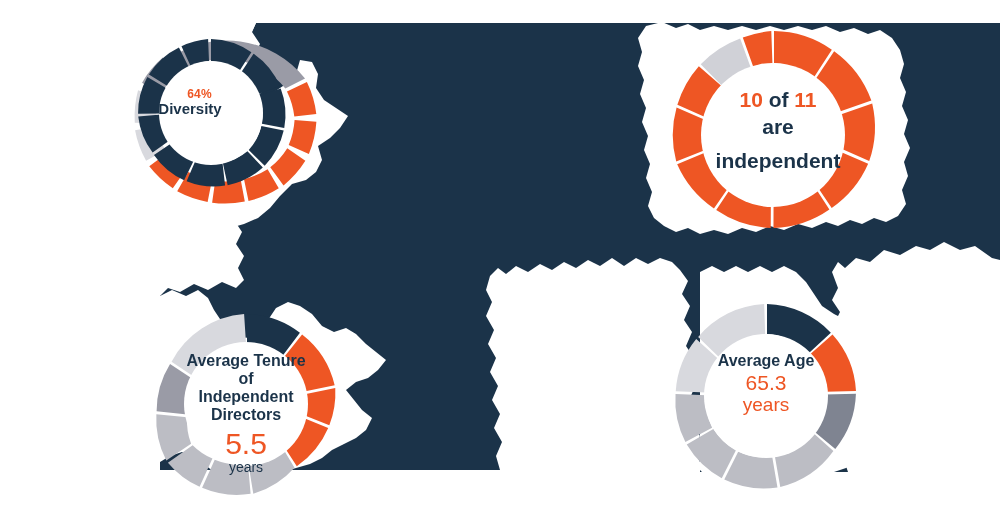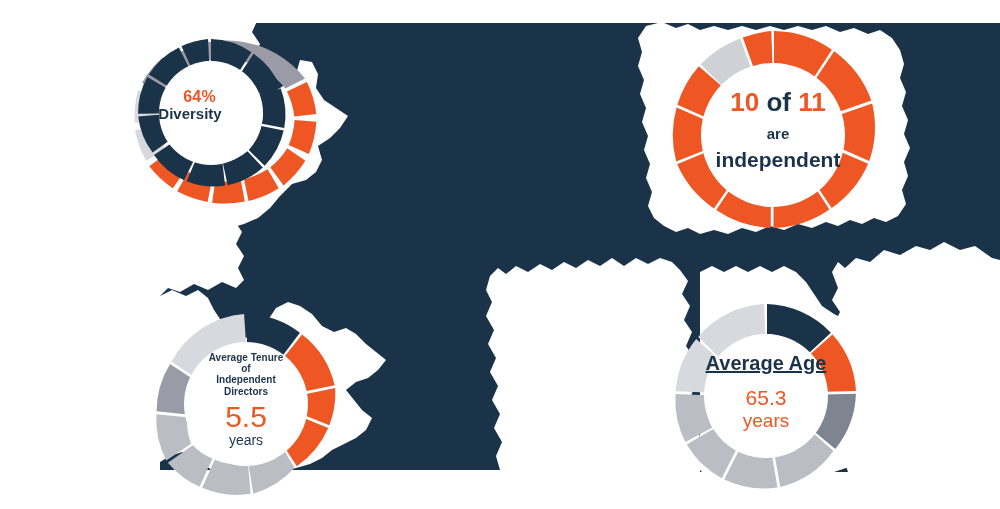--- a/index.html
+++ b/index.html
@@ -29,46 +29,46 @@
   }
   .ln{display:block;}
   .orange{color:#ee5624;}
   .navy{color:#1b3349;}
   .b{font-weight:bold;}
 
   
   #label-diversity{
     left:140px; top:88px; width:100px;
   }
-  #label-diversity .pct{font-size:16px;font-weight:bold;letter-spacing:.2px;padding-left:19px;}
+  #label-diversity .pct{font-size:12px;font-weight:bold;letter-spacing:.2px;padding-left:19px;}
   #label-diversity .cap{font-size:15px;font-weight:bold;margin-top:0;}
 
   
   #label-independent{
     left:688px; top:88px; width:180px;
   }
-  #label-independent .l1{font-size:26px;margin-bottom:9px;}
-  #label-independent .l2{font-size:15px;font-weight:bold;margin-bottom:5px;}
+  #label-independent .l1{font-size:21px;margin-bottom:3px;}
+  #label-independent .l2{font-size:21px;font-weight:bold;margin-bottom:11px;}
   #label-independent .l3{font-size:21px;font-weight:bold;margin-bottom:1px;}
   #label-independent .l4{font-size:16px;}
 
   
   #label-tenure{
     left:180px; top:352px; width:132px;
   }
-  #label-tenure .t{font-size:10px;font-weight:bold;}
+  #label-tenure .t{font-size:16px;font-weight:bold;}
   #label-tenure .num{font-size:30px;color:#ee5624;margin-top:3px;}
   #label-tenure .unit{font-size:14px;color:#1b3349;}
 
   
   #label-age{
     left:700px; top:352px; width:132px;
   }
-  #label-age .t{font-size:20px;font-weight:bold;text-decoration:underline;}
-  #label-age .num{font-size:21px;color:#ee5624;margin-top:12px;}
+  #label-age .t{font-size:16px;font-weight:bold;}
+  #label-age .num{font-size:21px;color:#ee5624;margin-top:1px;}
   #label-age .unit{font-size:19px;color:#ee5624;}
 </style>
 </head>
 <body>
 
 <div id="infographic">
 
   <svg id="bg-svg" viewBox="0 0 1000 509">
     <g>
 

